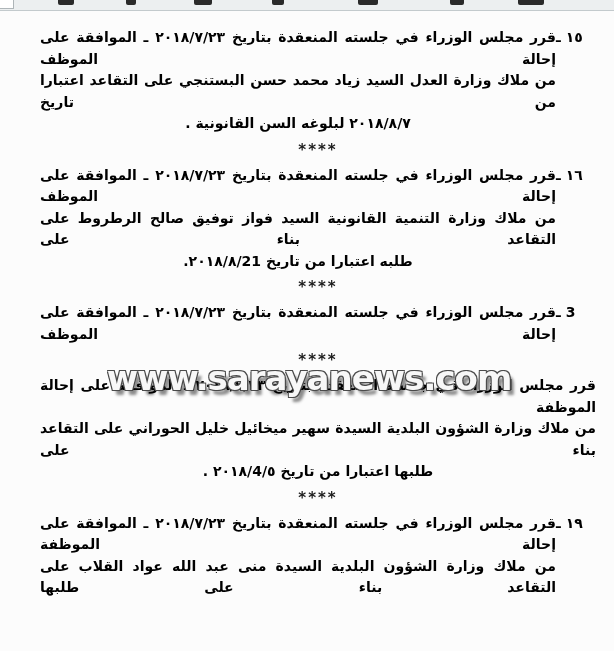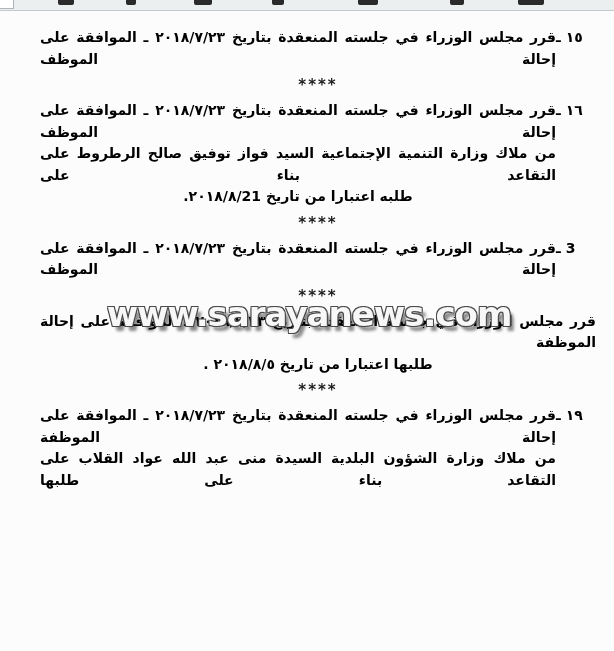--- a/index.html
+++ b/index.html
@@ -77,47 +77,50 @@
   <i class="frag" style="right:478px;width:10px;"></i>
   <i class="frag" style="right:540px;width:16px;"></i>
 </div>
 
 <div class="doc">
 
   <div class="entry">
     <div class="num">١٥ ـ</div>
     <div class="body">
       <div class="l-just">قرر مجلس الوزراء في جلسته المنعقدة بتاريخ ٢٠١٨/٧/٢٣ ـ الموافقة على إحالة الموظف</div>
+      <div class="l-just">من ملاك وزارة العدل السيد زياد محمد حسن البستنجي على التقاعد اعتبارا من تاريخ</div>
+      <div class="l-center">٢٠١٨/٨/٧ لبلوغه السن القانونية .</div>
     </div>
   </div>
   <div class="stars">****</div>
 
   <div class="entry">
     <div class="num">١٦ ـ</div>
     <div class="body">
       <div class="l-just">قرر مجلس الوزراء في جلسته المنعقدة بتاريخ ٢٠١٨/٧/٢٣ ـ الموافقة على إحالة الموظف</div>
-      <div class="l-just">من ملاك وزارة التنمية الإجتماعية السيد فواز توفيق صالح الرطروط على التقاعد بناء على</div>
+      <div class="l-just">من ملاك وزارة التنمية القانونية السيد فواز توفيق صالح الرطروط على التقاعد بناء على</div>
       <div class="l-center">طلبه اعتبارا من تاريخ ٢٠١٨/٨/21.</div>
     </div>
   </div>
   <div class="stars">****</div>
 
   <div class="entry">
     <div class="num">3 ـ</div>
     <div class="body">
       <div class="l-just">قرر مجلس الوزراء في جلسته المنعقدة بتاريخ ٢٠١٨/٧/٢٣ ـ الموافقة على إحالة الموظف</div>
     </div>
   </div>
   <div class="stars">****</div>
 
   <div class="entry">
     <div class="watermark">www.sarayanews.com</div>
     <div class="body">
       <div class="l-just">قرر مجلس الوزراء في جلسته المنعقدة بتاريخ ٢٠١٨/٧/٢٣ ـ الموافقة على إحالة الموظفة</div>
-      <div class="l-center">طلبها اعتبارا من تاريخ ٢٠١٨/٨/٥ .</div>
+      <div class="l-just">من ملاك وزارة الشؤون البلدية السيدة سهير ميخائيل خليل الحوراني على التقاعد بناء على</div>
+      <div class="l-center">طلبها اعتبارا من تاريخ ٢٠١٨/4/٥ .</div>
     </div>
   </div>
   <div class="stars">****</div>
 
   <div class="entry">
     <div class="num">١٩ ـ</div>
     <div class="body">
       <div class="l-just">قرر مجلس الوزراء في جلسته المنعقدة بتاريخ ٢٠١٨/٧/٢٣ ـ الموافقة على إحالة الموظفة</div>
       <div class="l-just">من ملاك وزارة الشؤون البلدية السيدة منى عبد الله عواد القلاب على التقاعد بناء على طلبها</div>
 

